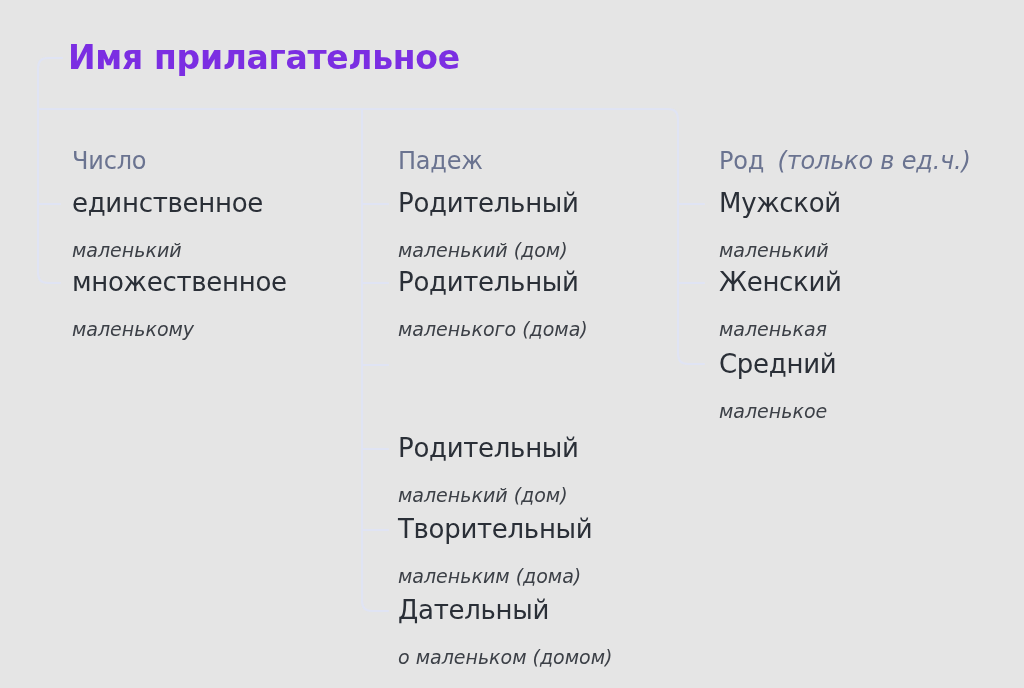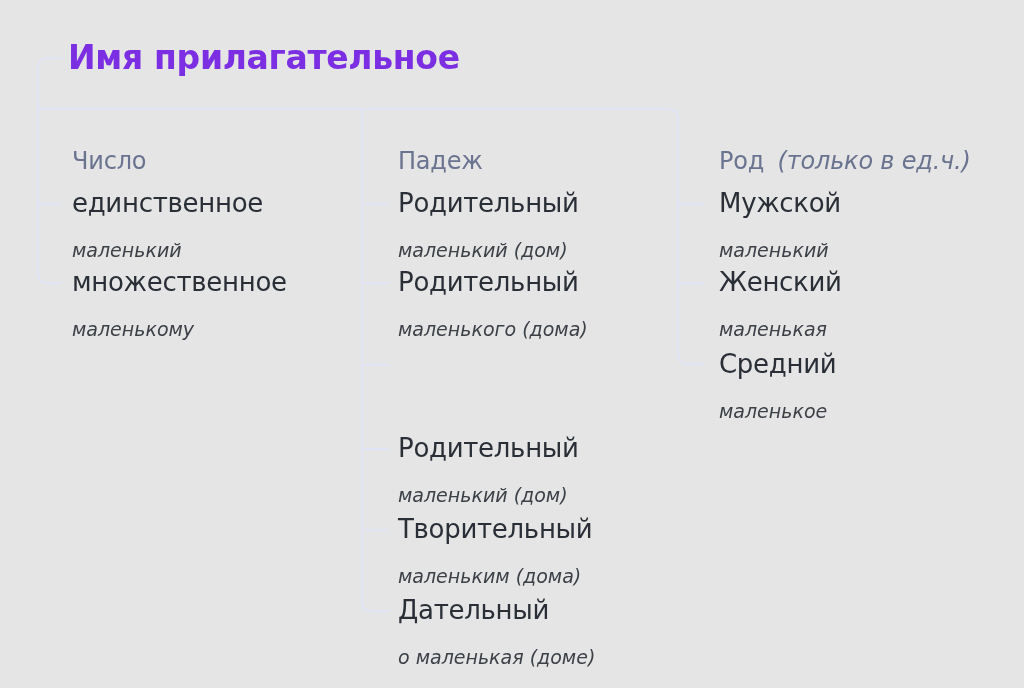--- a/index.html
+++ b/index.html
@@ -78,21 +78,21 @@
   <div class="item" style="left:398px;top:433px">
     <div class="label">Родительный</div>
     <div class="example">маленький (дом)</div>
   </div>
   <div class="item" style="left:398px;top:514px">
     <div class="label">Творительный</div>
     <div class="example">маленьким (дома)</div>
   </div>
   <div class="item" style="left:398px;top:595px">
     <div class="label">Дательный</div>
-    <div class="example">о маленькая (доме)</div>
+    <div class="example">о маленьком (домом)</div>
   </div>
 
   <div class="item" style="left:719px;top:188px">
     <div class="label">Мужской</div>
     <div class="example">маленький</div>
   </div>
   <div class="item" style="left:719px;top:267px">
     <div class="label">Женский</div>
     <div class="example">маленькая</div>
   </div>

